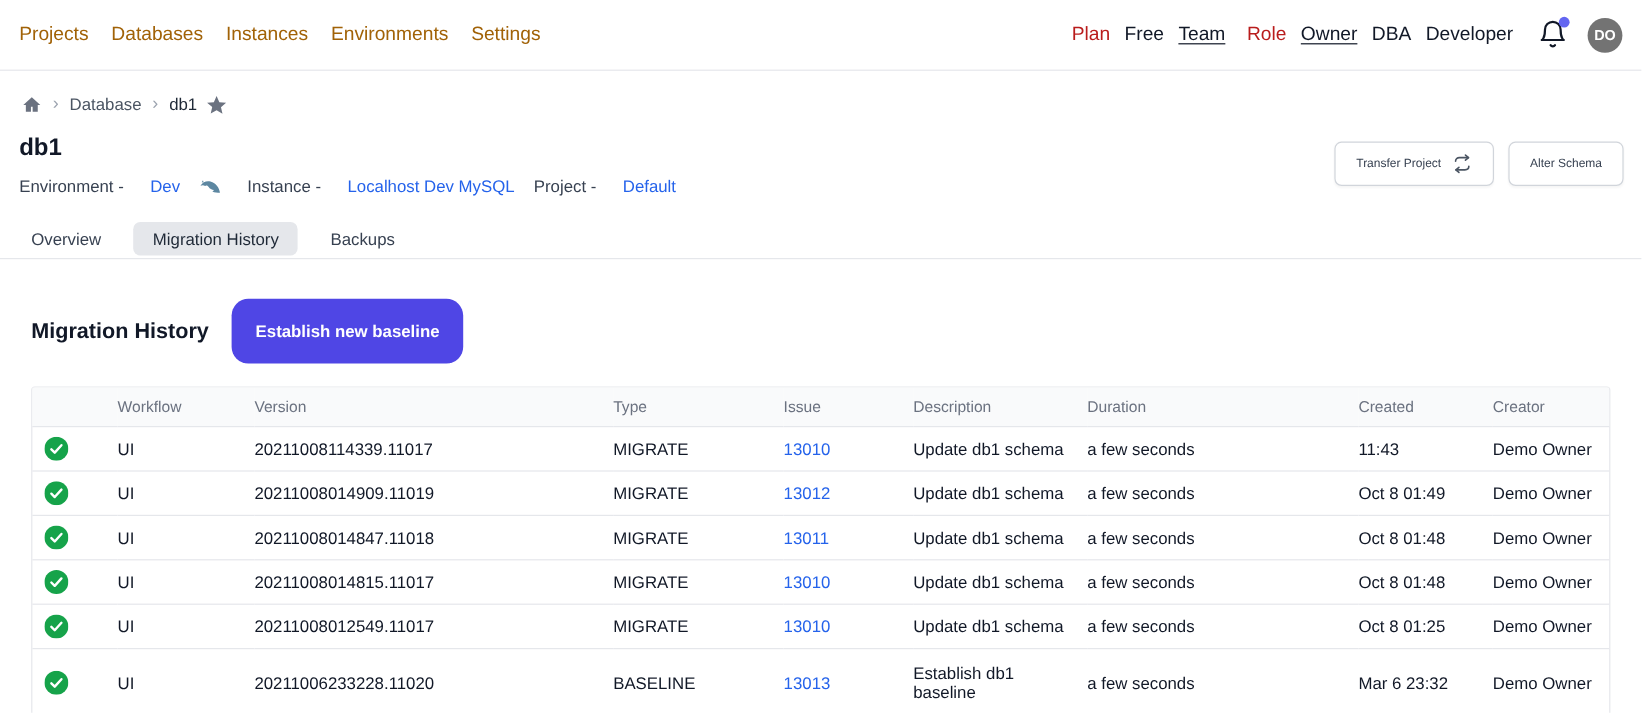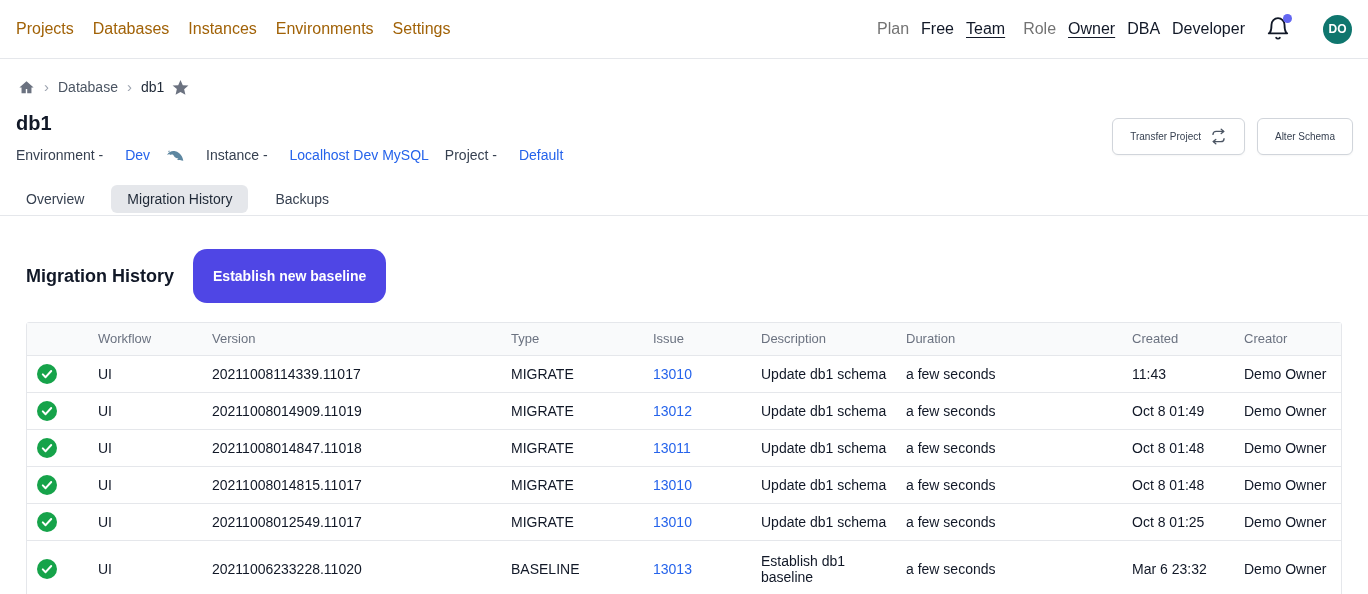--- a/index.html
+++ b/index.html
@@ -5,29 +5,29 @@
   * { margin: 0; padding: 0; box-sizing: border-box; }
   html, body { width: 1368px; height: 594px; background: #fff; overflow: hidden;
     font-family: "Liberation Sans", sans-serif; color: #1f2937; }
 
   
   .topbar { height: 59px; display: flex; align-items: center; justify-content: space-between;
     padding: 0 16px; border-bottom: 1px solid #e5e7eb; }
   .topbar-left { display: flex; align-items: center; gap: 19px; }
   .topbar-left .nav-item { font-size: 16px; color: #a16207; cursor: pointer; }
   .topbar-right { display: flex; align-items: center; gap: 12px; font-size: 16px; }
-  .txt-indigo { color: #737373; text-align: center; }
+  .txt-indigo { color: #b91c1c; text-align: center; }
   .txt-underline { text-decoration: underline; text-underline-offset: 3px; cursor: pointer; color: #111827; }
   .txt-plain { color: #111827; cursor: pointer; }
   .bell-wrap { position: relative; margin-left: 8px; width: 26px; height: 26px; cursor: pointer; }
   .bell-dot { position: absolute; top: -2px; right: -1px; width: 9px; height: 9px;
     border-radius: 50%; background: #6366f1; }
-  .avatar { width: 29px; height: 29px; border-radius: 50%; background: #0f766e; color: #fff;
+  .avatar { width: 29px; height: 29px; border-radius: 50%; background: #737373; color: #fff;
     display: flex; align-items: center; justify-content: center; font-size: 12px; font-weight: 700;
-    cursor: pointer; margin-left: 20px; }
+    cursor: pointer; margin-left: 4px; }
 
   
   .content { position: relative; }
 
   .breadcrumb { display: flex; align-items: center; gap: 9px; padding: 18px 16px 0 18px;
     font-size: 14px; color: #4b5563; height: 38px; }
   .crumb-sep { color: #9ca3af; font-size: 15px; line-height: 1; padding-bottom: 2px; }
   .crumb { cursor: pointer; }
   .crumb-current { color: #1f2937; }
   .star-btn { cursor: pointer; display: flex; align-items: center; margin-left: -2px; }

